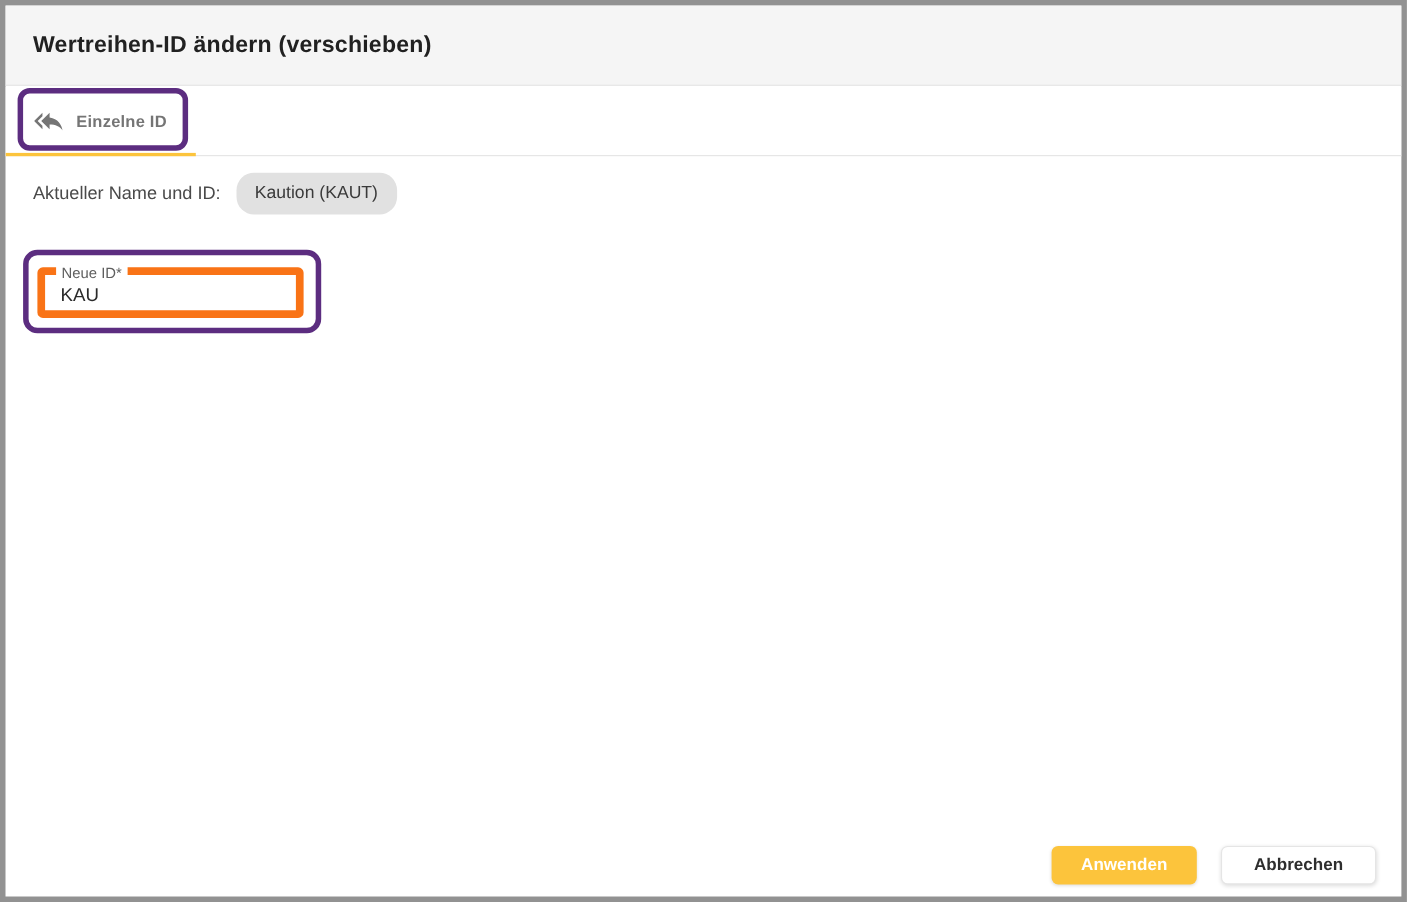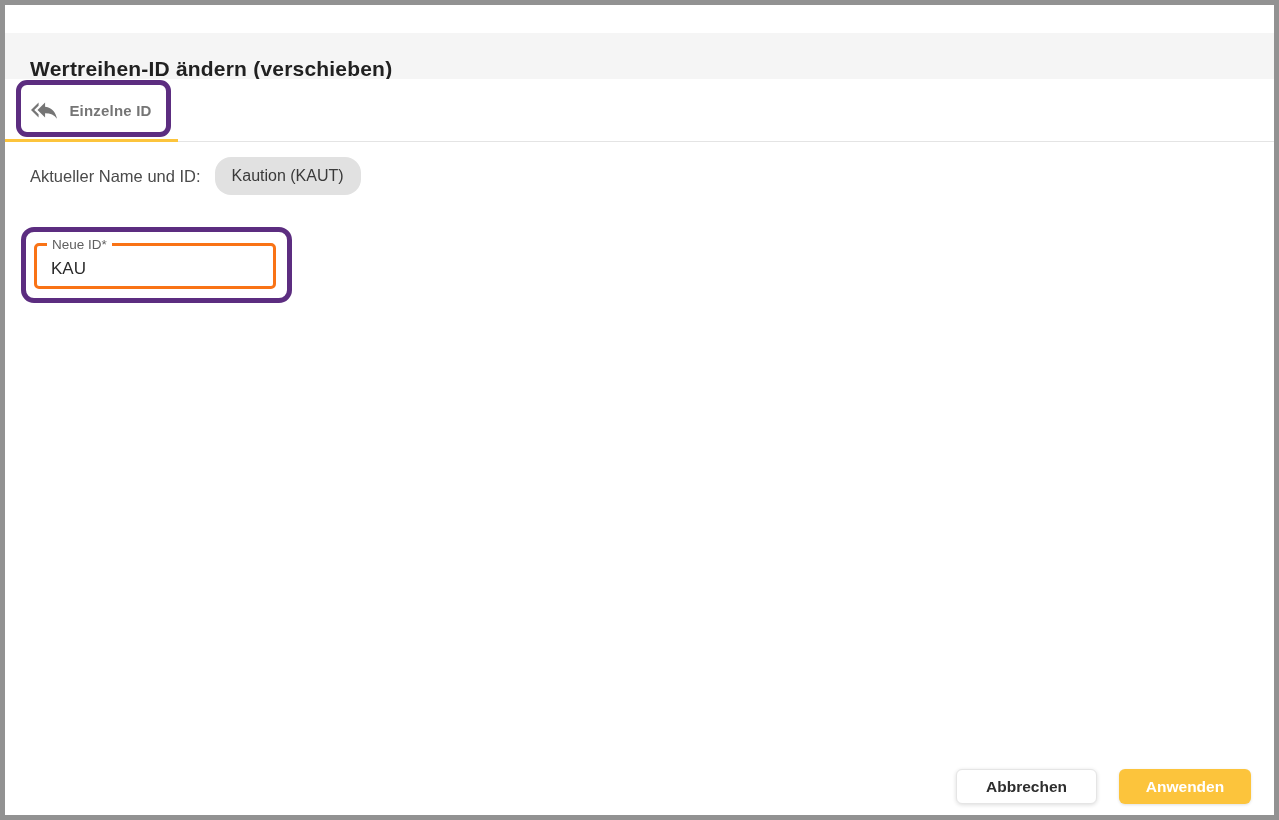--- a/index.html
+++ b/index.html
@@ -19,21 +19,20 @@
   .dialog-header {
     position: absolute;
     left: 0; top: 0;
     width: 100%;
     height: 73px;
     background: #f5f5f5;
     border-bottom: 1px solid #e4e4e4;
     display: flex;
     align-items: center;
     padding-left: 25px;
-    margin-top: 28px;
   }
   .dialog-title {
     font-size: 21px;
     font-weight: bold;
     color: #212121;
     letter-spacing: 0.2px;
   }
 
   
   .tabbar {
@@ -115,21 +114,21 @@
     align-items: center;
     padding: 0 17px;
     font-size: 16px;
     color: #3a3a3a;
   }
 
   .textfield {
     position: absolute;
     left: 29px; top: 238px;
     width: 242px; height: 46px;
-    border: 3px solid #f97316;
+    border: 7px solid #f97316;
     border-radius: 5px;
     background: #ffffff;
   }
   .textfield-label {
     position: absolute;
     top: -9px; left: 10px;
     background: #ffffff;
     padding: 0 5px;
     font-size: 13.5px;
     color: #5f5f5f;
@@ -213,17 +212,17 @@
   </div>
 
   <div class="annotation-box annotation-input"></div>
 
   <div class="textfield">
     <span class="textfield-label">Neue ID*</span>
     <input type="text" value="KAU" style="">
   </div>
 
   <div class="footer-actions">
+    <button class="btn btn-apply">Anwenden</button>
     <button class="btn btn-cancel">Abbrechen</button>
-    <button class="btn btn-apply">Anwenden</button>
   </div>
 
 </div>
 
 </body></html>

